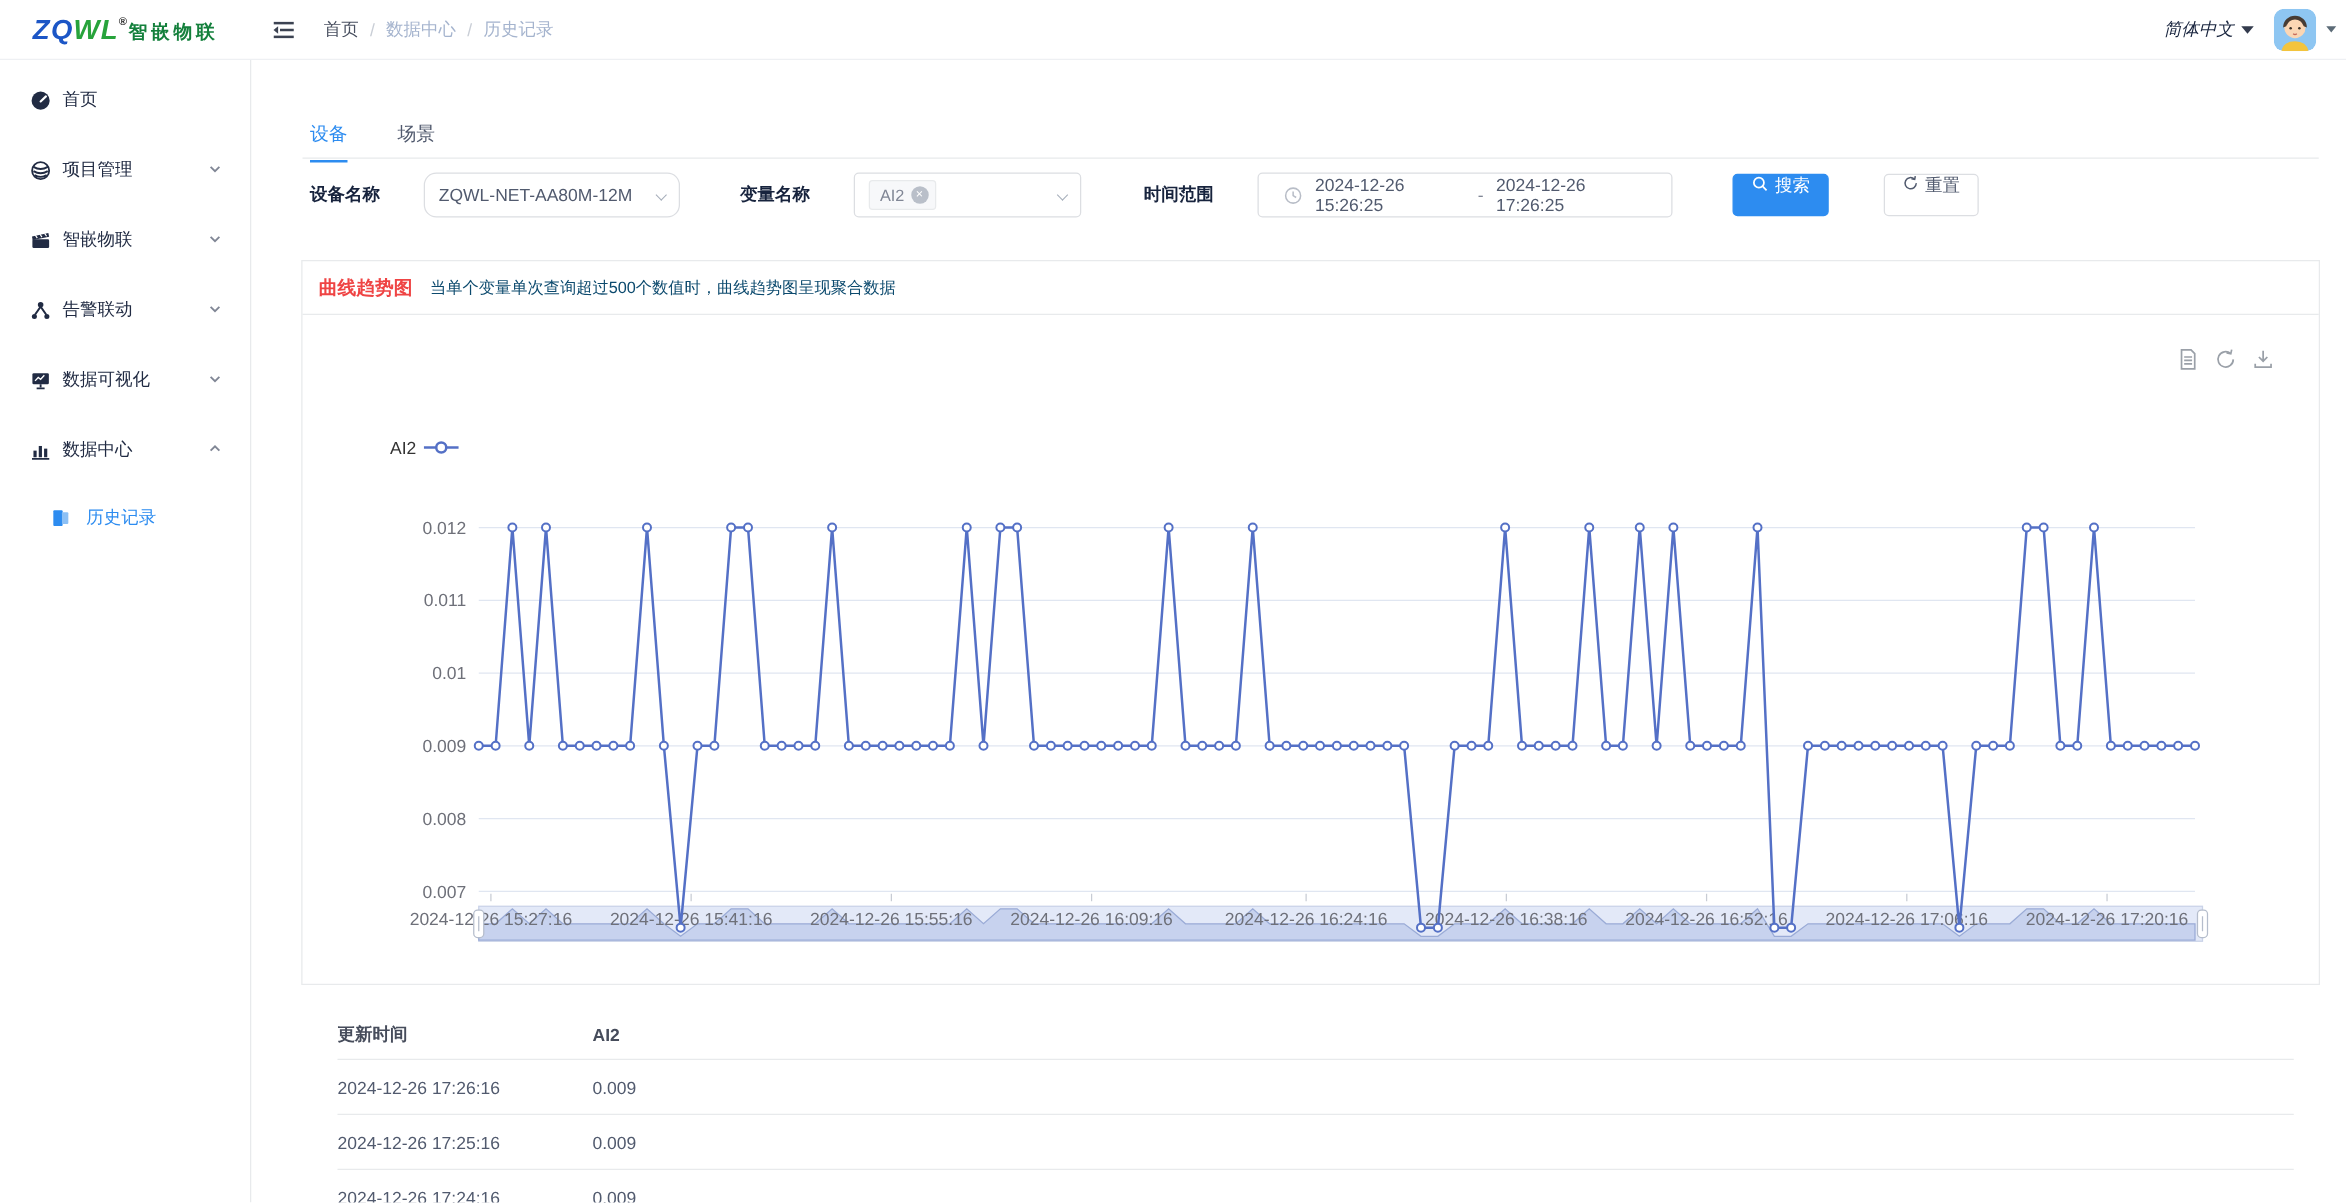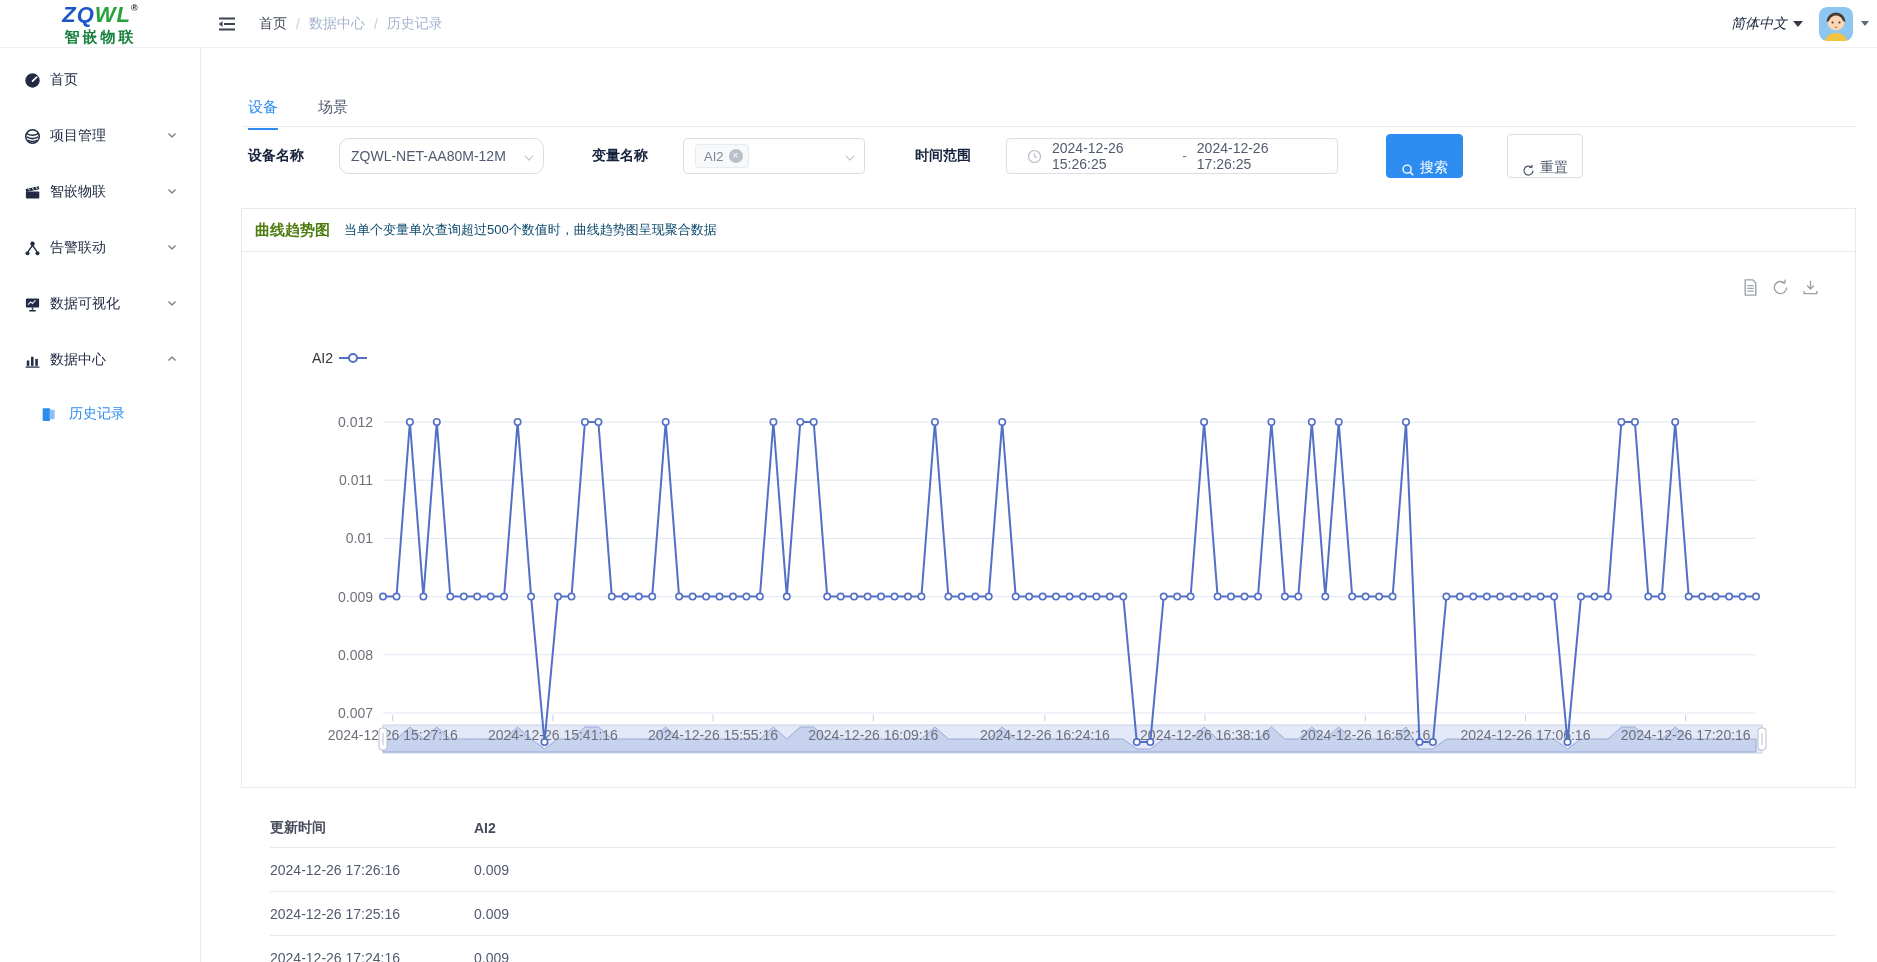--- a/index.html
+++ b/index.html
@@ -3,21 +3,21 @@
 <meta charset="utf-8">
 <style>
   * { margin:0; padding:0; box-sizing:border-box; }
   html,body { width:1877px; height:962px; overflow:hidden; background:#fff;
     font-family:"Liberation Sans","DejaVu Sans",sans-serif; }
   .app { position:relative; width:1877px; height:962px; }
 
   
   header { position:absolute; left:0; top:0; width:100%; height:48px; background:#fff;
     border-bottom:1px solid #eef0f3; display:flex; align-items:center; z-index:5; }
-  .logo { width:201px; height:48px; display:flex; flex-direction:column; align-items:center; justify-content:center; line-height:1; }
+  .logo { width:201px; height:48px; display:flex; flex-direction:row; align-items:center; justify-content:center; line-height:1; }
   .logo-top { font-weight:bold; font-style:italic; font-size:22px; letter-spacing:1px; }
   .logo-zq { color:#1c56c6; } .logo-wl { color:#27a33b; }
   .logo-reg { font-size:9px; color:#222; vertical-align:top; font-style:normal; }
   .logo-name { font-size:15px; font-weight:bold; color:#14803c; letter-spacing:3px; margin-top:3px; }
   .collapse-btn { margin-left:12px; width:28px; height:28px; display:flex; align-items:center; justify-content:center; cursor:pointer; }
   .breadcrumb { margin-left:18px; font-size:14px; display:flex; align-items:center; gap:9px; }
   .bc-home { color:#495060; cursor:pointer; }
   .bc-sep { color:#c9ced6; }
   .bc-dim { color:#a5b4ce; }
   .header-right { margin-left:auto; display:flex; align-items:center; margin-right:8px; }
@@ -51,29 +51,29 @@
   .sel .sel-caret { position:absolute; right:10px; top:13px; width:8px; height:8px;
     border-right:1.5px solid #a5adba; border-bottom:1.5px solid #a5adba; transform:rotate(45deg) scale(.8); }
   .sel-device { width:205px; margin-right:22px;border-radius:10px; }
   .sel-var { width:182px; margin-right:24px; }
   .tag { background:#f7f8fa; border:1px solid #e8eaec; border-radius:3px; height:24px; display:flex;
     align-items:center; padding:0 5px 0 8px; font-size:13px; color:#808695; gap:5px; }
   .tag-x { width:14px; height:14px; border-radius:50%; background:#b9bfc9; color:#fff; font-size:10px;
     line-height:14px; text-align:center; cursor:pointer; }
   .dateinput { width:332px; height:36px; border:1px solid #dcdee2; border-radius:4px; display:flex;
     align-items:center; padding:0 20px; gap:10px; font-size:14px; color:#515a6e; margin-right:22px; cursor:pointer; }
-  .btn { height:44px; border-radius:4px; font-size:14px; display:inline-flex; align-items:flex-end;
+  .btn { height:34px; border-radius:4px; font-size:14px; display:inline-flex; align-items:flex-start;
     justify-content:center; gap:5px; padding:0 14px; cursor:pointer; }
   .btn-primary { background:#2d8cf0; border:1px solid #2d8cf0; color:#fff; margin-right:18px; }
   .btn-default { background:#fff; border:1px solid #dcdee2; color:#515a6e; }
 
   
   .card { position:absolute; left:39px; top:160px; right:21px; height:580px; border:1px solid #e8eaec; background:#fff; }
   .card-head { height:43px; border-bottom:1px solid #e8eaec; display:flex; align-items:center; padding-left:13px; }
-  .card-title { font-size:15px; font-weight:bold; color:#4d7c0f; }
+  .card-title { font-size:15px; font-weight:bold; color:#ef4444; }
   .card-note { font-size:13px; color:#0c4a6e; margin-left:14px; }
   .chart-body { position:relative; height:536px; }
   .chart-body svg.main-chart { position:absolute; left:0; top:0; }
   .legend { position:absolute; left:70px; top:98px; display:flex; align-items:center; gap:6px;
     font-size:14px; color:#333; cursor:pointer; }
   .toolbox { position:absolute; right:34px; top:26px; display:flex; gap:10px; }
   .toolbox .tb { width:20px; height:20px; cursor:pointer; }
 
   
   .dtable { position:absolute; left:68px; top:760px; right:42px; font-size:14px; }

